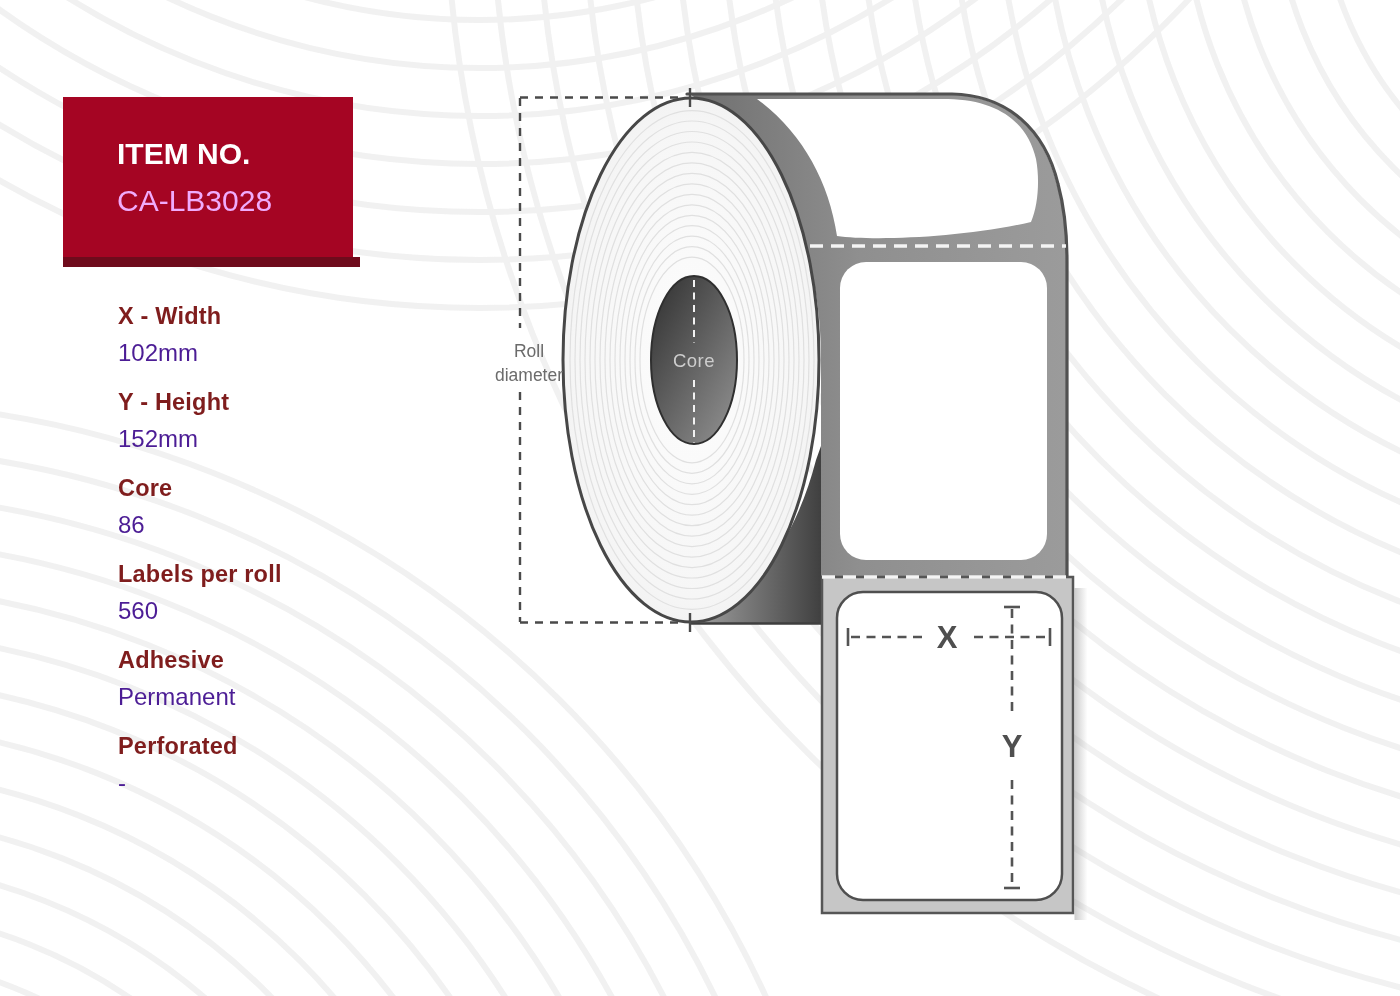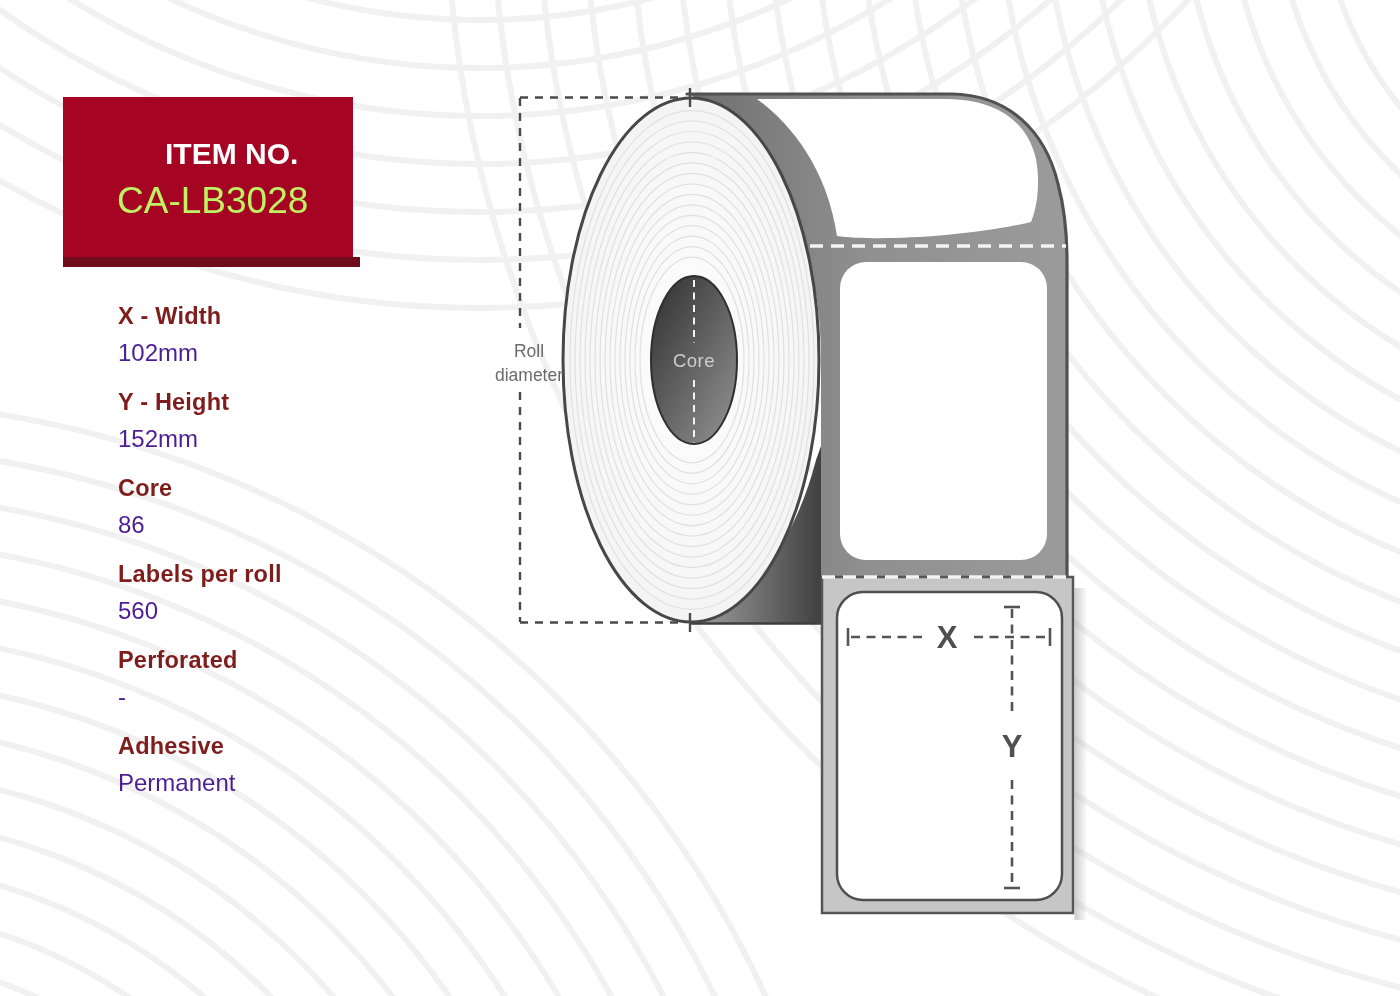--- a/index.html
+++ b/index.html
@@ -5,22 +5,22 @@
   html,body{margin:0;padding:0;background:#ffffff;}
   .page{position:relative;width:1400px;height:996px;background:#ffffff;overflow:hidden;
         font-family:"Liberation Sans",sans-serif;}
   
   .bg-svg{position:absolute;left:0;top:0;width:1400px;height:996px;z-index:0;}
   #bg-waves circle{fill:none;stroke:#efefef;stroke-width:6;}
   
   .badge{position:absolute;left:63px;top:97px;width:297px;height:170px;z-index:2;}
   .badge-body{position:absolute;left:0;top:0;width:290px;height:160px;background:#A50523;}
   .badge-strip{position:absolute;left:0;top:160px;width:297px;height:10px;background:#6F0B1C;}
-  .badge-title{position:absolute;left:54px;top:42px;font-size:30px;font-weight:700;color:#ffffff;line-height:30px;margin-left:48px;}
-  .badge-code{position:absolute;left:54px;top:88px;font-size:37px;font-weight:400;color:#bef264;line-height:32px;}
+  .badge-title{position:absolute;left:54px;top:42px;font-size:30px;font-weight:700;color:#ffffff;line-height:30px;}
+  .badge-code{position:absolute;left:54px;top:88px;font-size:30px;font-weight:400;color:#f0abfc;line-height:32px;}
   
   .specs{position:absolute;left:118px;top:303px;z-index:2;}
   .spec{margin-bottom:22px;}
   .spec-label{font-size:23.5px;font-weight:700;color:#7f1d1d;line-height:26px;letter-spacing:.2px;}
   .spec-value{font-size:24px;font-weight:400;color:#4c1d95;line-height:28px;margin-top:10px;}
   
   .diagram{position:absolute;left:450px;top:80px;width:680px;height:870px;z-index:1;}
   .diagram text{font-family:"Liberation Sans",sans-serif;}
   #roll-rings ellipse{fill:none;stroke:#e0e0e0;stroke-width:1.2;}
   .dim-text{fill:#6b6b6b;font-size:17.5px;}
@@ -97,26 +97,26 @@
     </div>
     <div class="spec">
       <div class="spec-label">Core</div>
       <div class="spec-value">86</div>
     </div>
     <div class="spec">
       <div class="spec-label">Labels per roll</div>
       <div class="spec-value">560</div>
     </div>
     <div class="spec">
+      <div class="spec-label">Adhesive</div>
+      <div class="spec-value">Permanent</div>
+    </div>
+    <div class="spec">
       <div class="spec-label">Perforated</div>
       <div class="spec-value">-</div>
-    </div>
-    <div class="spec">
-      <div class="spec-label">Adhesive</div>
-      <div class="spec-value">Permanent</div>
     </div>
   </div>
 
   <svg class="diagram" viewBox="450 80 680 870">
     <defs>
       <linearGradient id="bandGrad" x1="0" y1="0" x2="1" y2="0">
         <stop offset="0" stop-color="#6F6F6F"></stop>
         <stop offset="0.45" stop-color="#8F8F8F"></stop>
         <stop offset="1" stop-color="#9B9B9B"></stop>
       </linearGradient>

